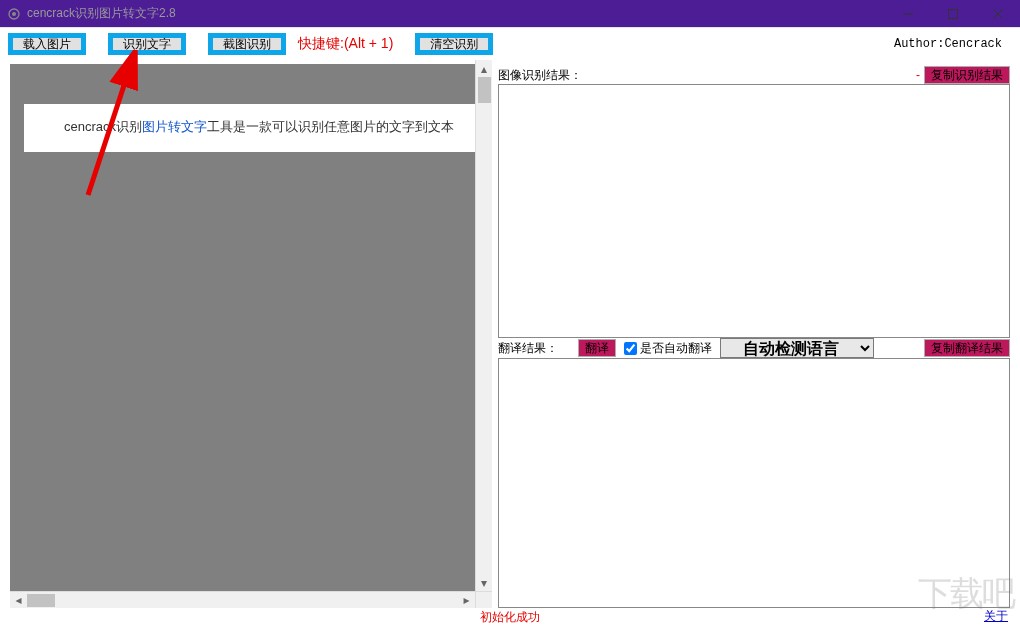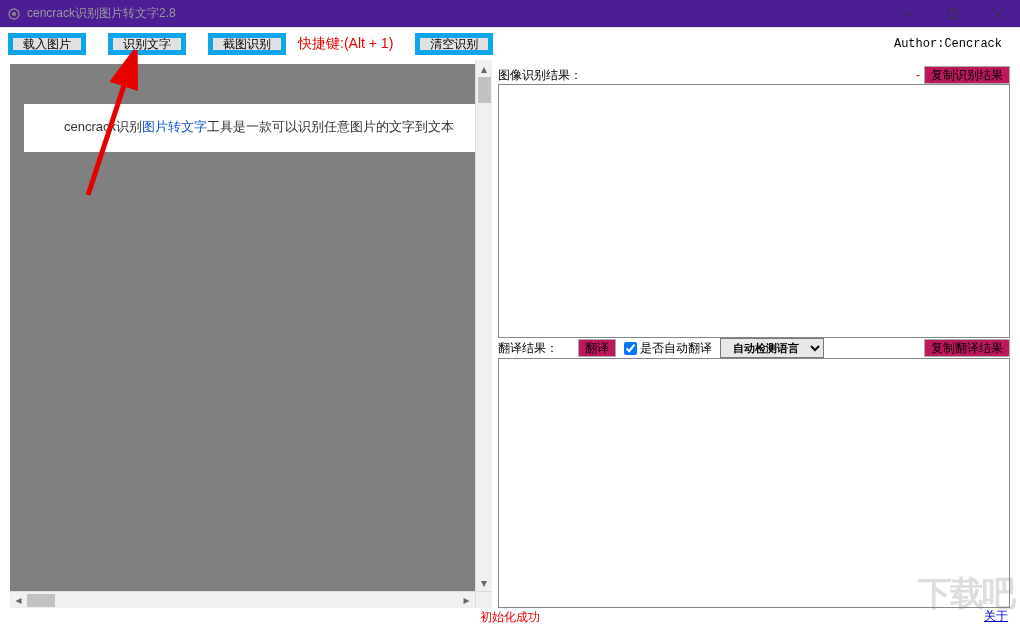--- a/index.html
+++ b/index.html
@@ -135,23 +135,23 @@
 }
 .ocr-area { height: 254px; }
 .trans-area { height: 210px; flex: 1; }
 .translate-row {
   display: flex; align-items: center; gap: 8px;
   font-size: 12px;
 }
 .translate-row .lbl { margin-right: 12px; }
 .checkbox-wrap { display: inline-flex; align-items: center; gap: 3px; }
 .select {
-  height: 20px; font-weight: bold; font-size: 11px;
+  height: 20px; font-weight: bold; font-size: 16px;
   border: 1px solid #7a7a7a; background: #e8e8e8;
-  padding: 0 8px;
+  padding: 0 18px;
 }
 .statusbar {
   position: absolute;
   bottom: 0; left: 0; right: 0;
   height: 20px;
   display: flex; align-items: center; justify-content: center;
   font-size: 12px;
 }
 .statusbar .msg { color: #e60000; }
 .about-link {
@@ -163,21 +163,21 @@
   top: 50px; left: 78px;
   width: 80px; height: 150px;
   pointer-events: none;
   z-index: 50;
 }
 .watermark {
   position: absolute;
   right: 6px; bottom: 10px;
   color: rgba(120,120,120,0.25);
   font-size: 34px;
-  font-weight: bold;
+  font-weight: normal;
   font-family: "SimHei", sans-serif;
   letter-spacing: -2px;
   pointer-events: none;
 }
 </style>
 </head>
 <body>
 
 <div class="titlebar">
   <span class="app-icon">

